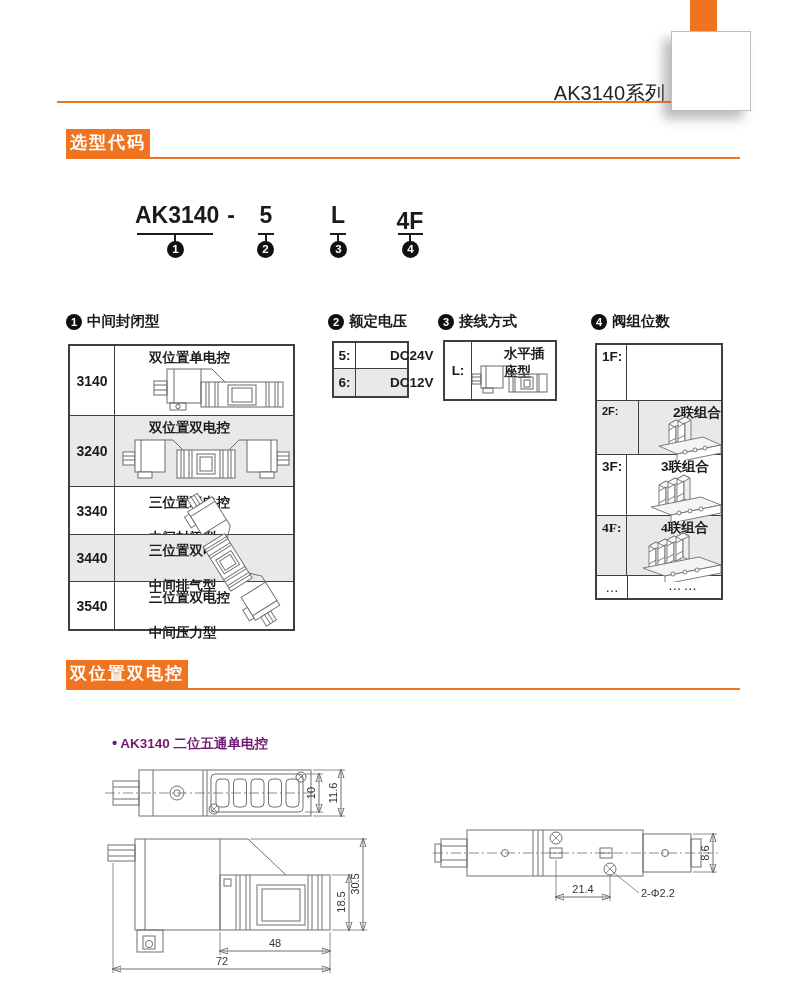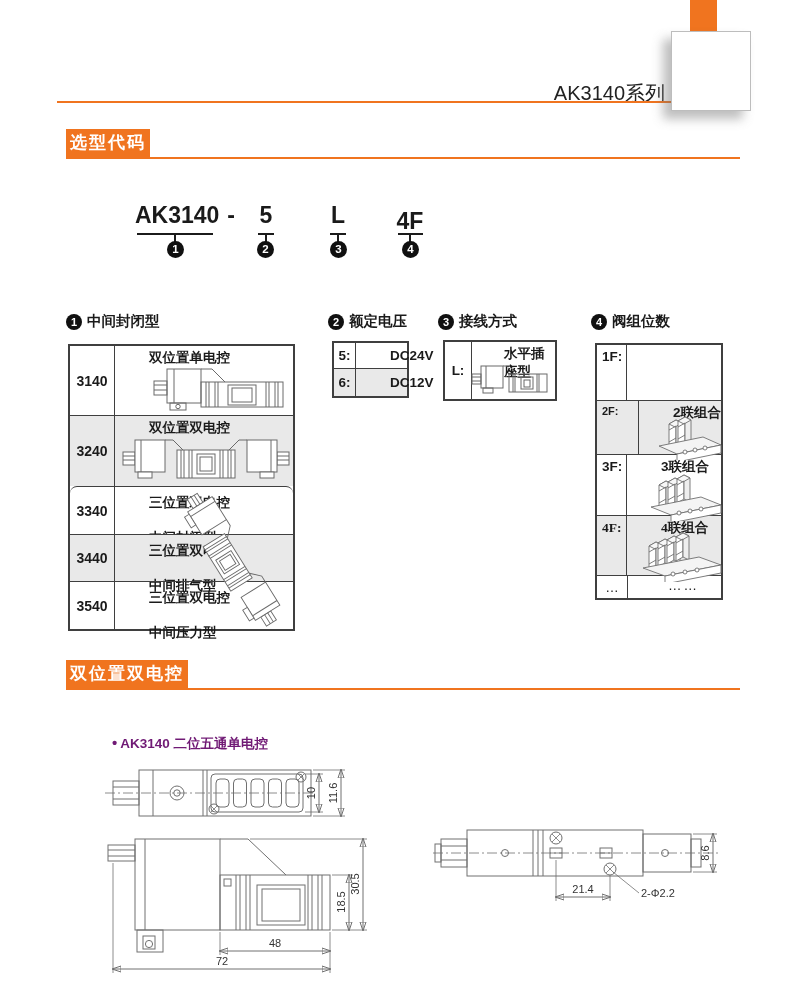--- a/index.html
+++ b/index.html
@@ -160,21 +160,21 @@
             <line x1="71" y1="20" x2="71" y2="48"></line>
           <line x1="99" y1="20" x2="99" y2="48"></line>
             <line x1="102" y1="20" x2="102" y2="48"></line>
           <line x1="107" y1="20" x2="107" y2="48"></line>
             <line x1="110" y1="20" x2="110" y2="48"></line>
           <rect x="76" y="24" width="18" height="20"></rect>
             <rect x="79" y="27" width="12" height="14"></rect>
         </svg>
       </div>
     </div>
-    <div class="row" style="height:47px;border-radius:7px;">
+    <div class="row" style="height:47px;">
       <div class="c1" style="width:44px;">3340</div>
       <div class="c2">
         <div class="lbl mid"><span>三位置双电控</span><br>
           <span>中间封闭型</span></div>
       </div>
     </div>
     <div class="row gray" style="height:46px;">
       <div class="c1" style="width:44px;">3440</div>
       <div class="c2">
         <div class="lbl mid"><span>三位置双电控</span><br>

